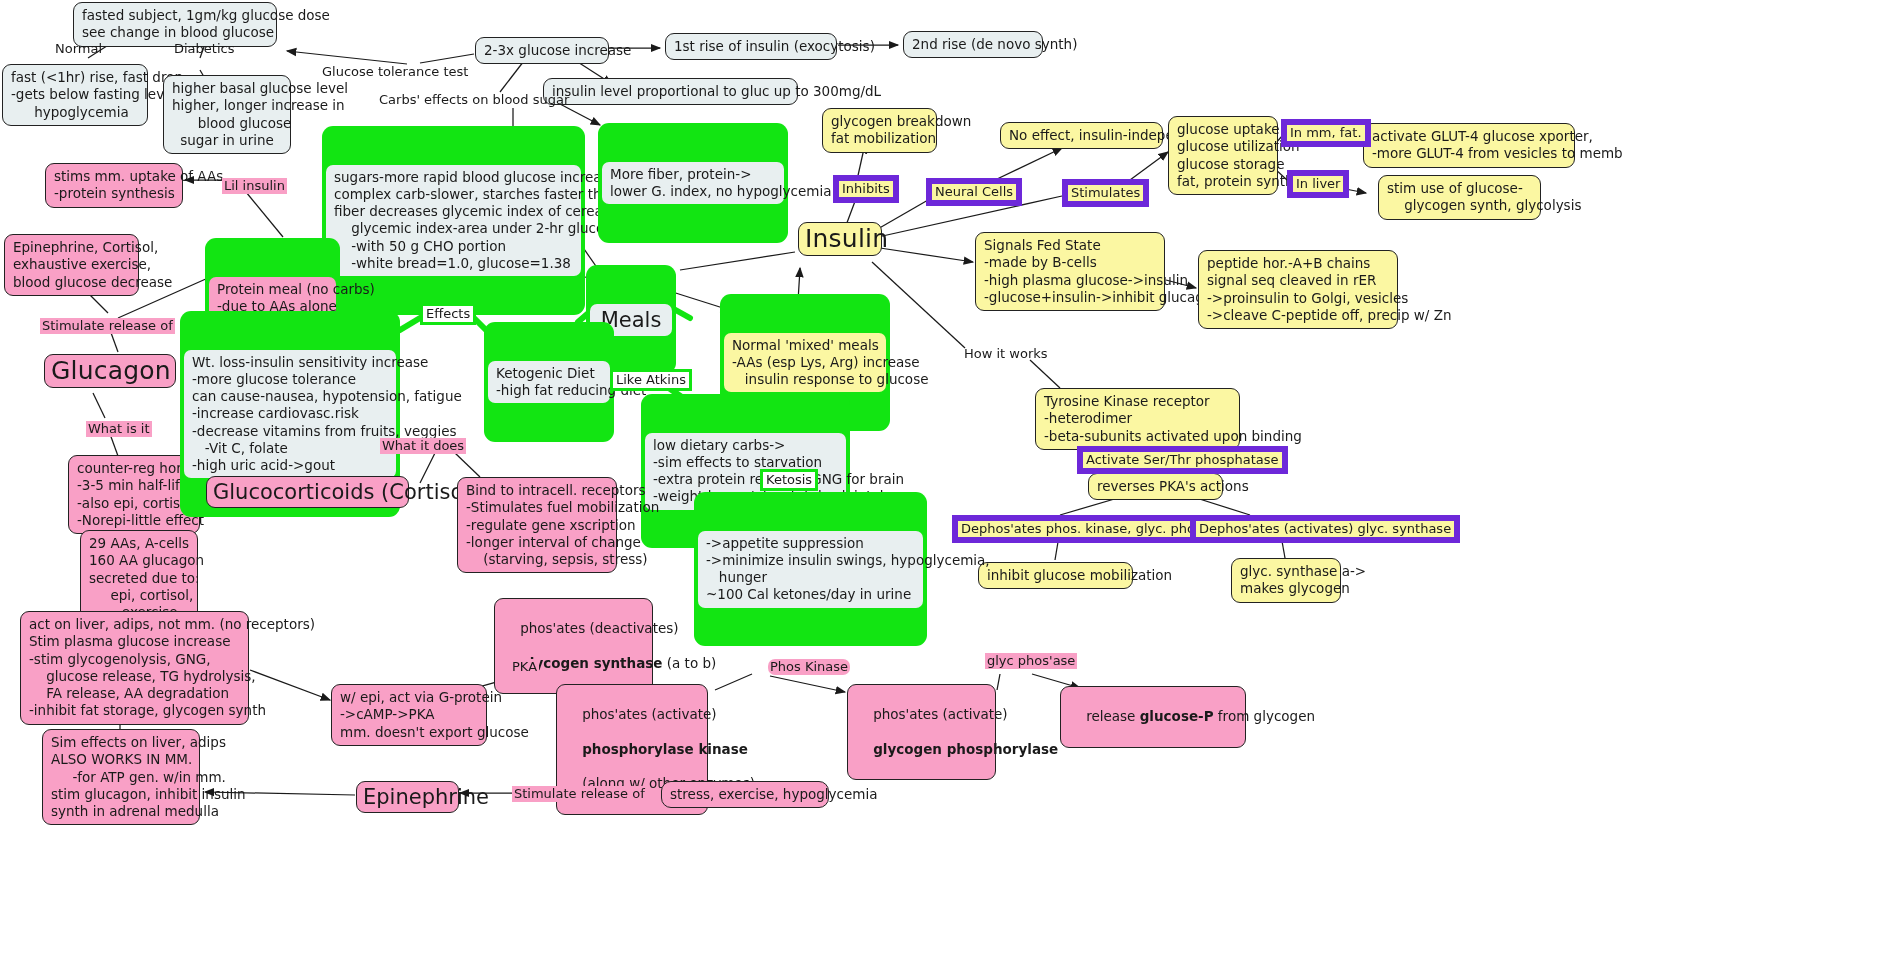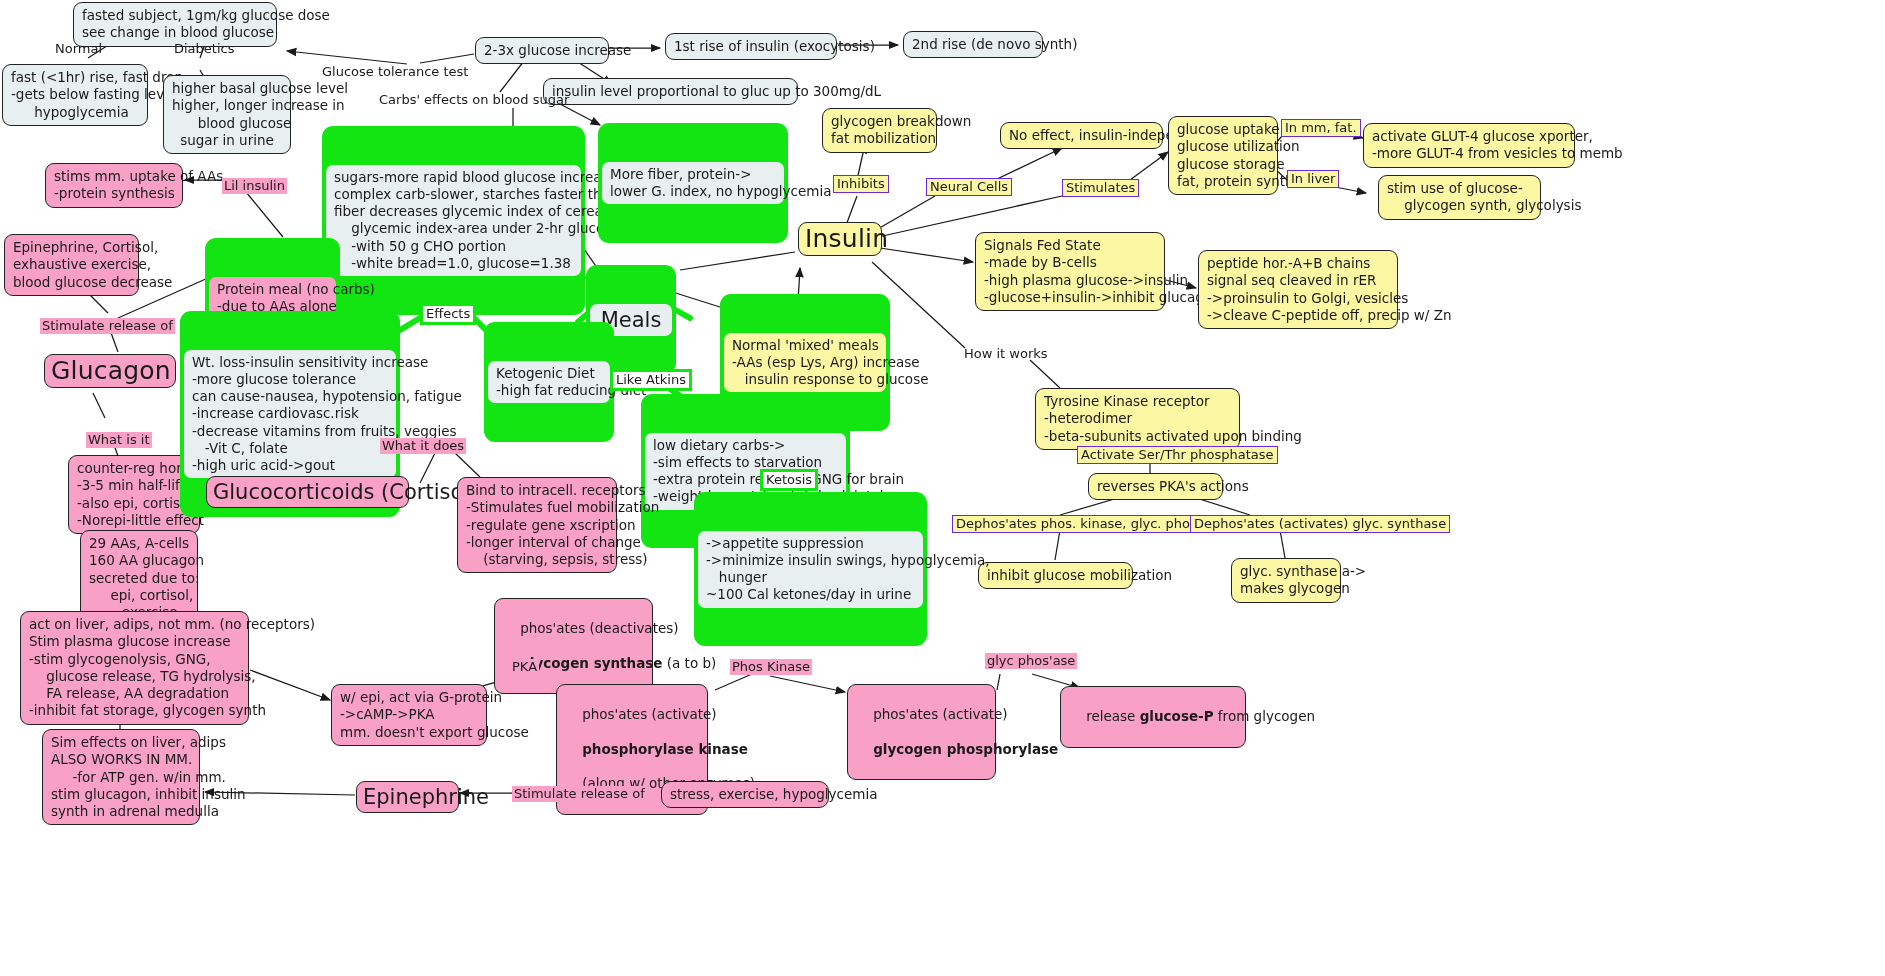--- a/index.html
+++ b/index.html
@@ -78,21 +78,21 @@
     position:absolute;
     font-size:13px;
     line-height:1.2;
     color:#1a1a1a;
     white-space:nowrap;
     padding:0 2px;
     z-index:8;
   }
   .ll-plain   { background:transparent; }
   .ll-pink    { background:#f9a0c6; }
-  .ll-yellowb { background:#fbf7a2; border:1px solid #6d28d9; padding:0 3px; }
+  .ll-yellowb { background:#fbf7a2; border:6px solid #6d28d9; padding:0 3px; }
   .ll-greenb  { background:#ffffff; border:3px solid #12e512; padding:0 3px; }
 
   .center{text-align:center;}
   b{font-weight:bold;}
 </style>
 </head>
 <body>
 
 <div id="canvas">
 
@@ -322,21 +322,21 @@
   <div class="node ring green" style="left:205px;top:238px;width:135px;">
     <div class="inner pink">Protein meal (no carbs)
 -due to AAs alone
 -AAs stim a lil insulin</div>
   </div>
 
   <div class="linklabel ll-pink" style="left:40px;top:318px;">Stimulate release of</div>
 
   <div class="node pink hub" style="left:44px;top:354px;width:132px;padding:2px 6px;">Glucagon</div>
 
-  <div class="linklabel ll-pink" style="left:86px;top:432px;">What is it</div>
+  <div class="linklabel ll-pink" style="left:86px;top:421px;">What is it</div>
 
   <div class="node pink" style="left:68px;top:455px;width:132px;">counter-reg hormone
 -3-5 min half-life
 -also epi, cortisol
 -Norepi-little effect</div>
 
   <div class="node pink center" style="left:80px;top:530px;width:118px;">29 AAs, A-cells
 160 AA glucagon
 secreted due to:
      epi, cortisol,
@@ -420,21 +420,21 @@
   <div class="node pink" style="left:331px;top:684px;width:156px;">w/ epi, act via G-protein
 -&gt;cAMP-&gt;PKA
 mm. doesn't export glucose</div>
 
   <div class="node pink" style="left:556px;top:684px;width:152px;">
     <span>phos'ates (activate)</span><br>
     <b>phosphorylase kinase</b><br>
     <span>(along w/ other enzymes)</span>
   </div>
 
-  <div class="linklabel ll-pink" style="left:730px;top:659px;">Phos Kinase</div>
+  <div class="linklabel ll-pink" style="left:768px;top:659px;border-radius:7px;">Phos Kinase</div>
 
   <div class="node pink" style="left:847px;top:684px;width:149px;">
     <span>phos'ates (activate)</span><br>
     <b>glycogen phosphorylase</b>
   </div>
 
   <div class="linklabel ll-pink" style="left:985px;top:653px;">glyc phos'ase</div>
 
   <div class="node pink" style="left:1060px;top:686px;width:186px;">
     <span>release </span><b>glucose-P</b><span> from glycogen</span>

